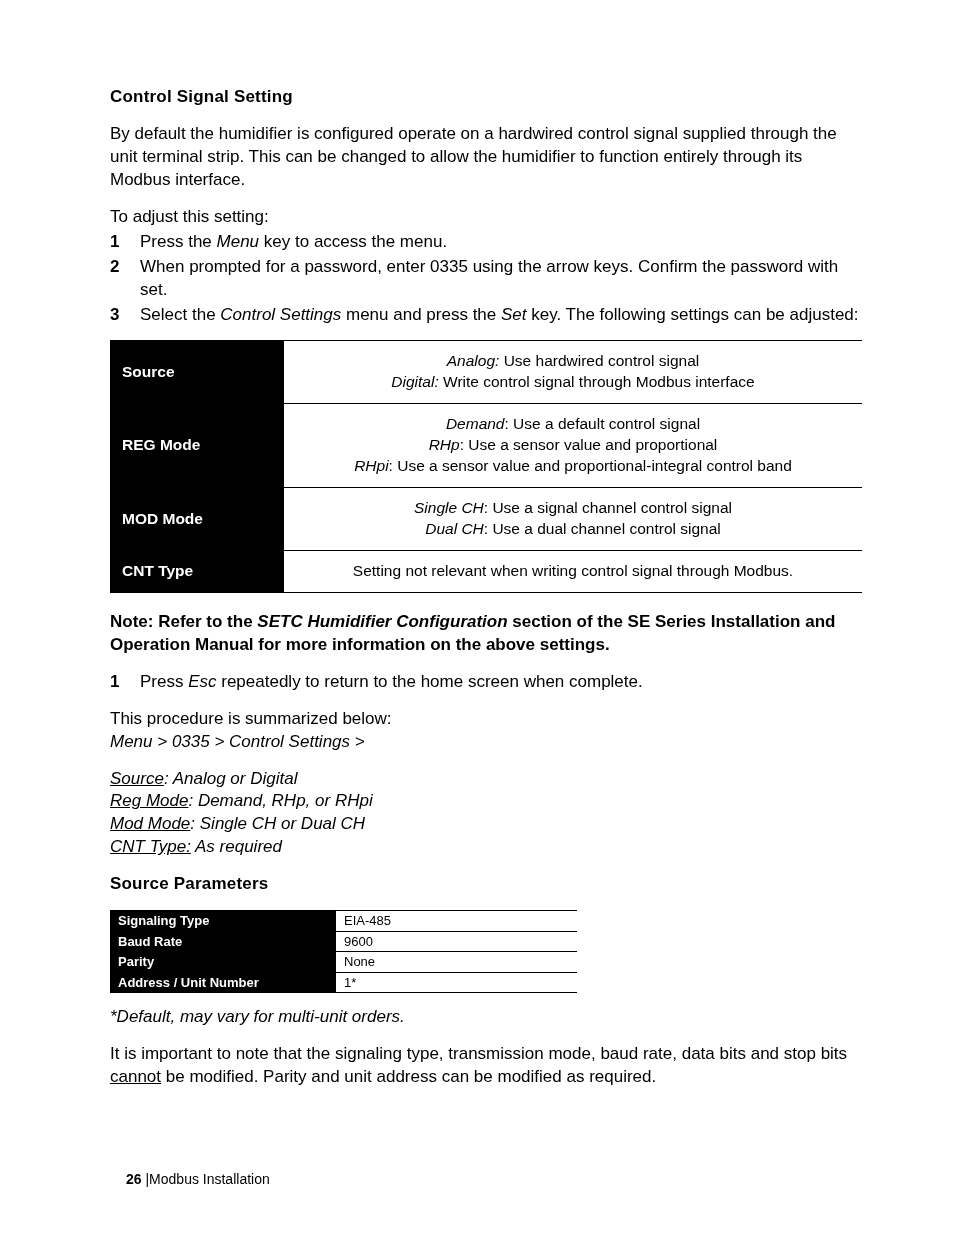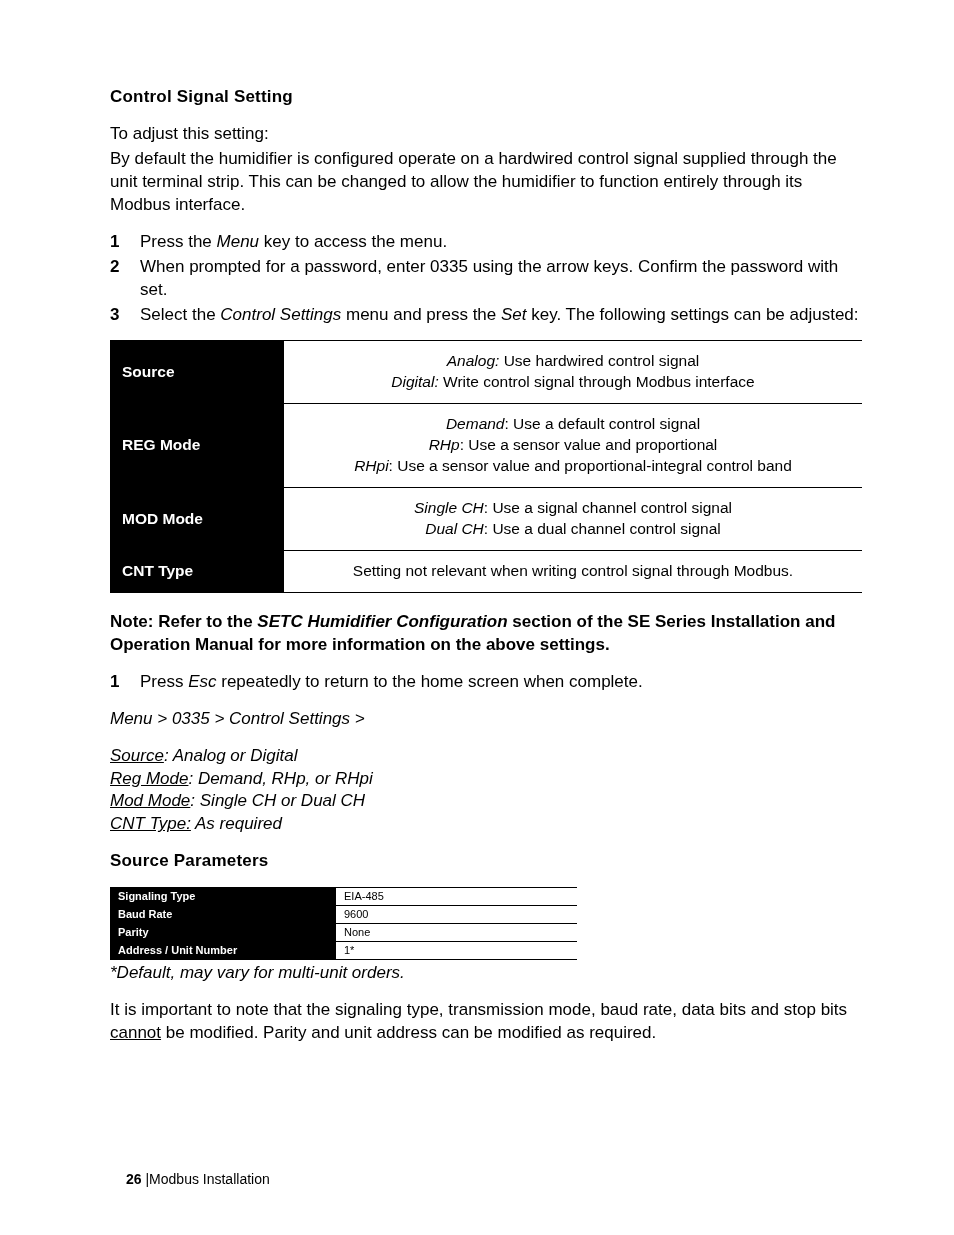--- a/index.html
+++ b/index.html
@@ -65,23 +65,23 @@
   }
   table.settings .desc .opt {
     display: block;
     line-height: 1.35;
     text-align: center;
   }
   table.settings .desc .opt .name { font-style: italic; }
 
   table.params {
     border-collapse: collapse;
-    font-size: 11px;
+    font-size: 13px;
     margin-top: 2px;
-    margin-bottom: 2px;
+    margin-bottom: 13px;
   }
   table.params th, table.params td {
     border-top: 1px solid #000;
     border-bottom: 1px solid #000;
     padding: 1px 8px;
     text-align: left;
     white-space: nowrap;
   }
   table.params .plabel {
     background: #000;
@@ -106,23 +106,23 @@
     font-family: "Arial Black", Arial, sans-serif;
   }
 </style>
 </head>
 <body>
 
 <div class="page">
 
   <div class="heading">Control Signal Setting</div>
 
+  <p>By default the humidifier is configured operate on a hardwired control signal supplied through the unit terminal strip.  This can be changed to allow the humidifier to function entirely through its Modbus interface.</p>
+
   <p style="margin-bottom:2px">To adjust this setting:</p>
-
-  <p>By default the humidifier is configured operate on a hardwired control signal supplied through the unit terminal strip.  This can be changed to allow the humidifier to function entirely through its Modbus interface.</p>
 
   <div class="ol">
     <div class="li">
       <div class="num">1</div>
       <div class="txt">
         <span>Press the </span><span class="italic">Menu</span><span> key to access the menu.</span>
       </div>
     </div>
     <div class="li">
       <div class="num">2</div>
@@ -175,20 +175,21 @@
 
   <div class="ol" style="margin-top:10px;">
     <div class="li">
       <div class="num">1</div>
       <div class="txt">
         <span>Press </span><span class="italic">Esc</span><span> repeatedly to return to the home screen when complete.</span>
       </div>
     </div>
   </div>
 
+  <p style="margin-bottom:0">This procedure is summarized below:</p>
   <p class="italic" style="margin-bottom:14px">Menu &gt; 0335 &gt; Control Settings &gt;</p>
 
   <p class="italic" style="margin-bottom:14px" id="summary-lines"><span class="underline">Source</span><span>: Analog or Digital</span><br><span class="underline">Reg Mode</span><span>: Demand, RHp, or RHpi</span><br><span class="underline">Mod Mode</span><span>: Single CH or Dual CH</span><br><span class="underline">CNT Type:</span><span> As required</span></p>
 
   <div class="heading">Source Parameters</div>
 
 
   <table class="params">
     <tbody id="params-body">
         <tr>

